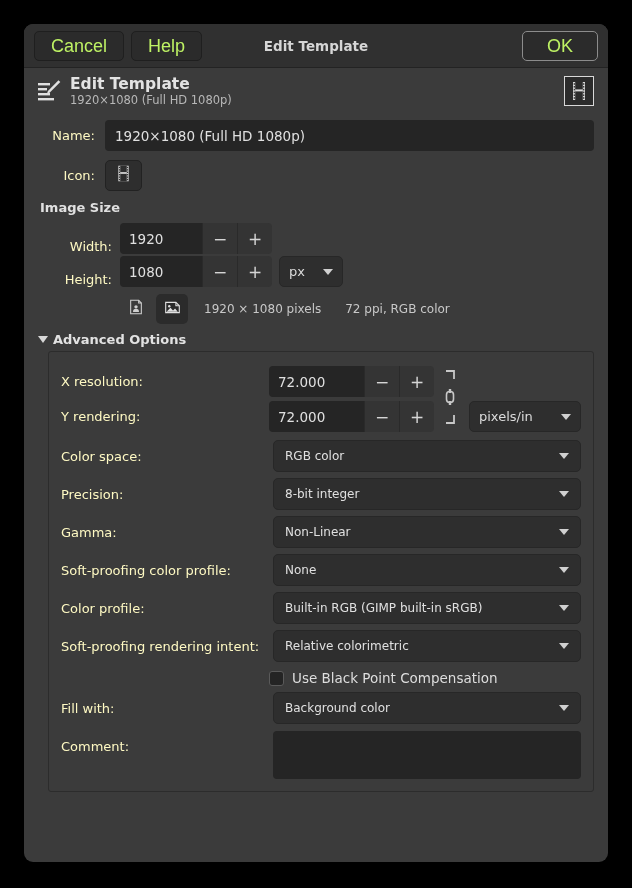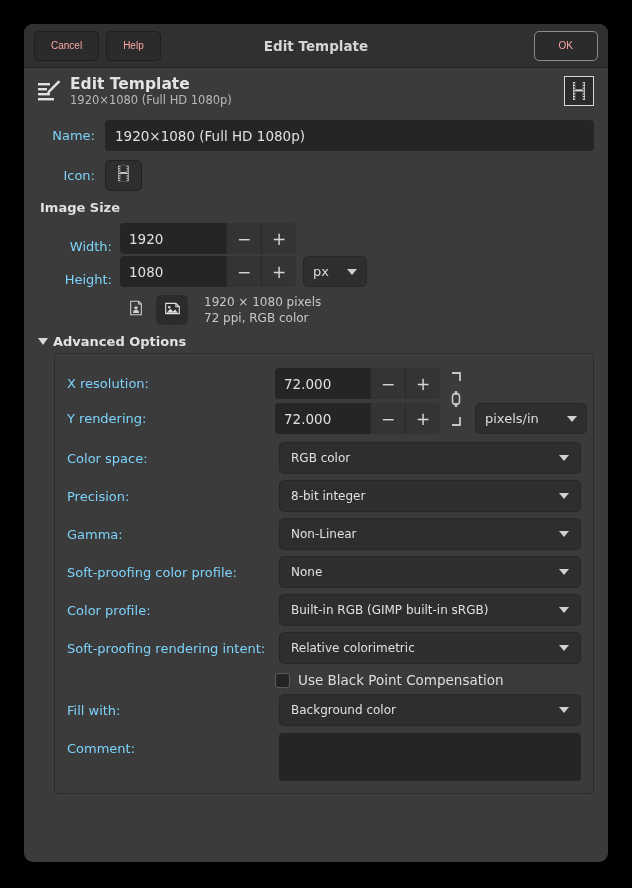--- a/index.html
+++ b/index.html
@@ -31,22 +31,22 @@
     border-bottom: 1px solid #232323;
     display: flex;
     align-items: center;
     padding: 0 10px;
     position: relative;
   }
   .hb-btn {
     background: #2b2b2b;
     border: 1px solid #1f1f1f;
     border-radius: 5px;
-    color: #fca5a5;
-    font-size: 10px;
+    color: #bef264;
+    font-size: 18px;
     height: 30px;
     padding: 0 16px;
     line-height: 28px;
     margin-right: 7px;
     cursor: pointer;
     white-space: nowrap;
   }
   .hb-btn.suggested {
     border: 1px solid #8c8c8c;
     margin-right: 0;
@@ -99,21 +99,21 @@
     padding: 6px 14px 0 14px;
     overflow: hidden;
   }
 
   .row {
     display: flex;
     align-items: center;
     margin-bottom: 9px;
   }
   .lbl {
-    color: #7dd3fc;
+    color: #fef9c3;
     font-size: 13px;
     text-align: right;
     white-space: nowrap;
   }
 
   
   #name-row .lbl { width: 57px; margin-right: 10px; }
   #name-input {
     flex: 1;
     height: 31px;
@@ -149,21 +149,21 @@
   
   .sizerow { display: flex; align-items: flex-end; margin-bottom: 2px; }
   .sizerow .lbl { width: 74px; margin-right: 8px; }
   .spin {
     display: flex;
     height: 31px;
     border-radius: 4px;
     overflow: hidden;
   }
   .spin-entry {
-    width: 106px;
+    width: 82px;
     background: #252525;
     border: none;
     color: #e0e0e0;
     font-family: "DejaVu Sans", sans-serif;
     font-size: 13.5px;
     padding: 0 9px;
     outline: none;
   }
   .spin-btn {
     width: 35px;
@@ -207,21 +207,21 @@
   .orient-btn {
     width: 32px; height: 30px;
     display: flex; align-items: center; justify-content: center;
     border-radius: 5px;
     cursor: pointer;
     margin-right: 4px;
   }
   .orient-btn.active { background: #2b2b2b; }
   #size-info {
     margin-left: 12px;
-    display: flex; flex-direction: column;
+    display: flex; flex-direction: row; gap: 24px;
   }
   #size-info div {
     color: #c8c8c8;
     font-size: 12px;
     line-height: 16px;
   }
 
   
   #adv-header {
     display: flex; align-items: center;
@@ -236,21 +236,21 @@
     margin-right: 5px;
   }
   #adv-label {
     color: #e2e2e2;
     font-size: 13px;
     font-weight: bold;
   }
   #adv-frame {
     border: 1px solid #2c2c2c;
     border-radius: 3px;
-    margin-left: 16px;
+    margin-left: 10px;
     padding: 12px 12px 12px 12px;
     background: #3b3b3b;
   }
 
   
   #res-block { display: flex; align-items: flex-start; }
   #res-labels { display: flex; flex-direction: column; }
   #res-labels .lbl {
     height: 35px; line-height: 35px;
     width: 208px; text-align: left;

